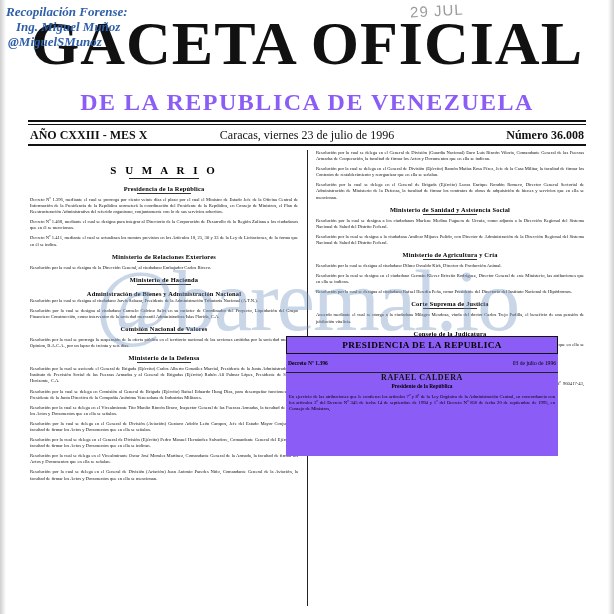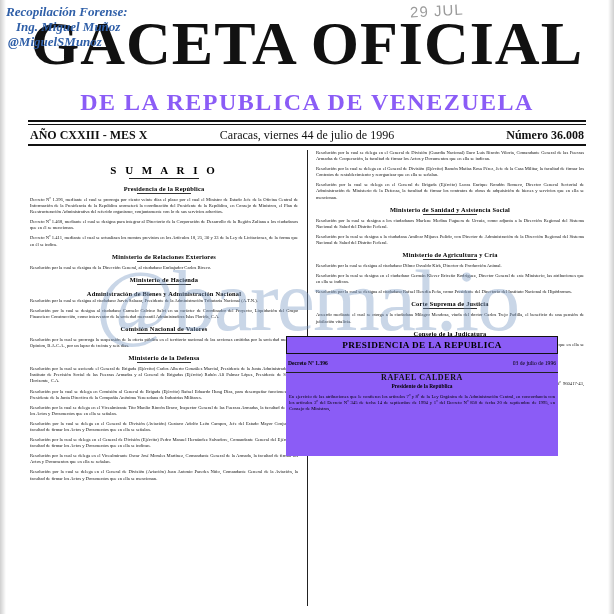--- a/index.html
+++ b/index.html
@@ -275,21 +275,21 @@
   <div id="stamp">29 JUL</div>
 
   <div id="masthead">
     <div id="gaceta-title">GACETA OFICIAL</div>
     <div id="gaceta-sub">DE LA REPUBLICA DE VENEZUELA</div>
   </div>
   <div id="rule-top"></div>
   <div id="rule-top2"></div>
   <div id="issue-line">
     <span class="left">AÑO CXXIII - MES X</span>
-    <span class="center">Caracas, viernes 44 de julio de 1996</span>
+    <span class="center">Caracas, viernes 23 de julio de 1996</span>
     <span class="right">Número 36.008</span>
   </div>
   <div id="rule-bot"></div>
 
   <div id="cols">
     <div id="col-divider"></div>
 
     <div class="col left">
       <div class="sumario-head">S U M A R I O</div>
       <div class="sumario-rule"></div>

